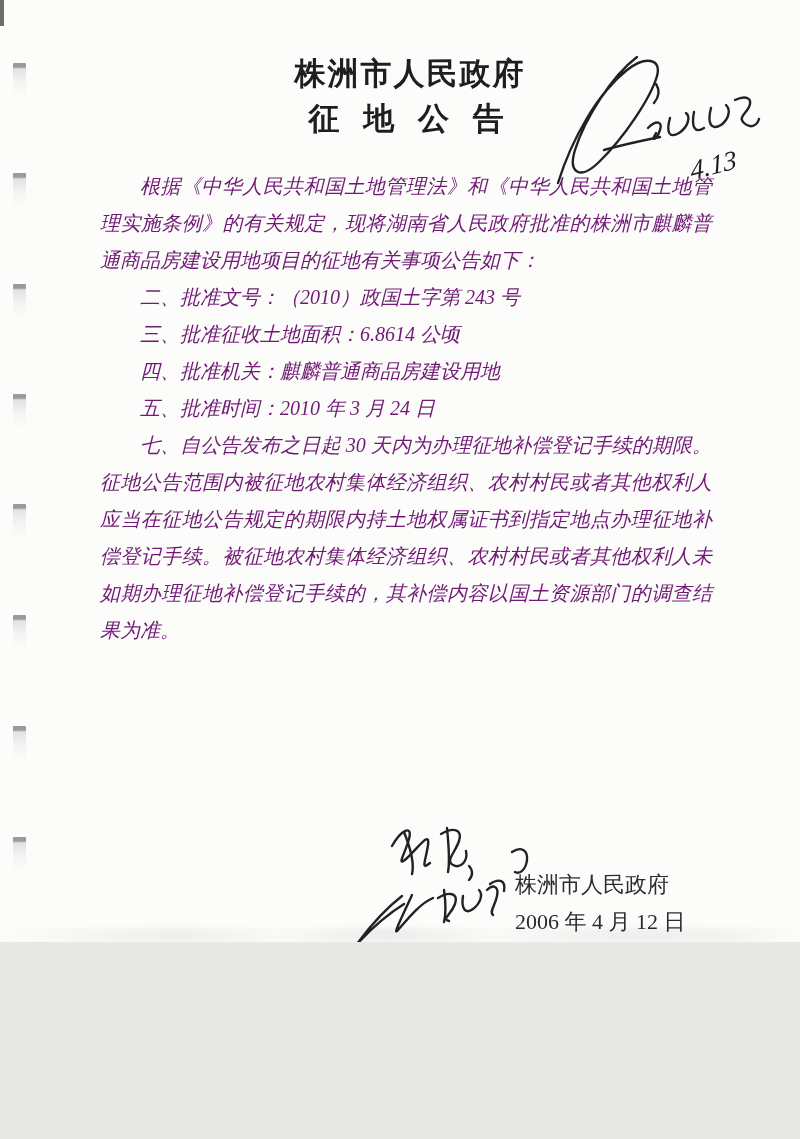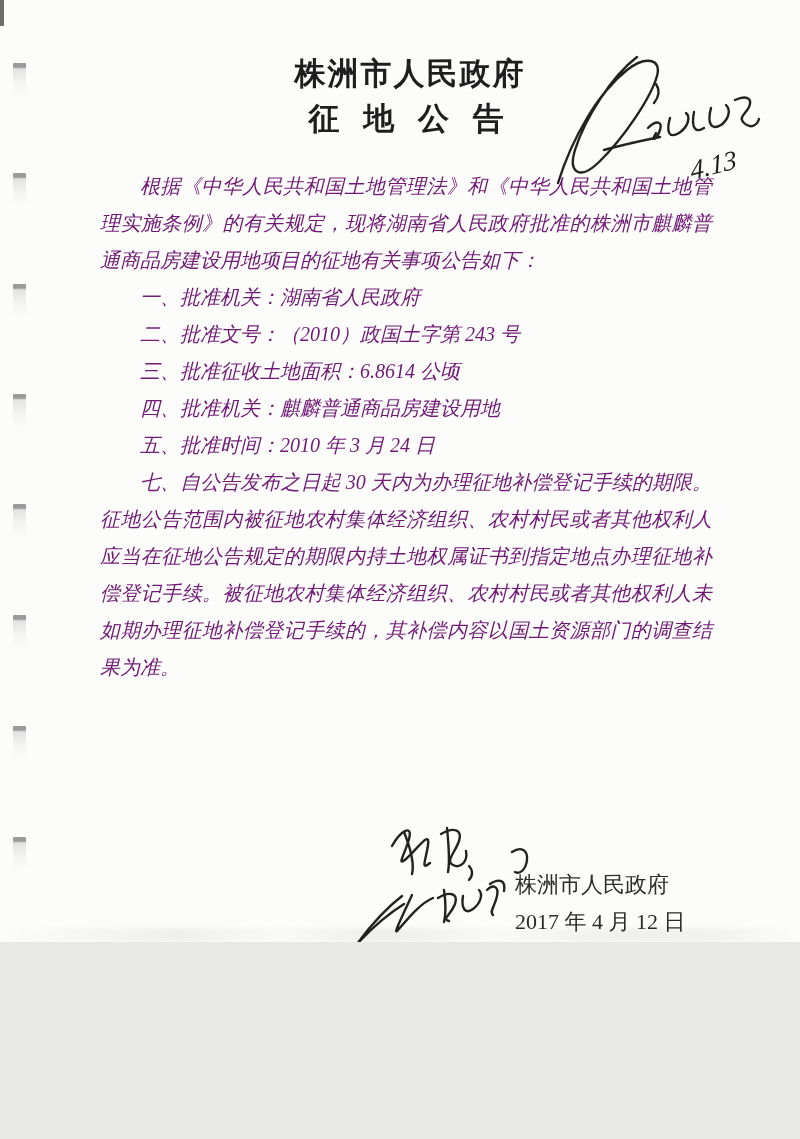--- a/index.html
+++ b/index.html
@@ -130,31 +130,30 @@
   <div class="binder-mark" style="top:947px"></div>
   <div class="binder-mark" style="top:1057px"></div>
 
   <div class="title-block">
     <div class="title-line1">株洲市人民政府</div>
     <div class="title-line2">征 地 公 告</div>
   </div>
 
   <div class="content">
     <p>根据《中华人民共和国土地管理法》和《中华人民共和国土地管理实施条例》的有关规定，现将湖南省人民政府批准的株洲市麒麟普通商品房建设用地项目的征地有关事项公告如下：</p>
-    <p>一、批准机关：湖南省人民政府</p>
     <p>二、批准文号：（2010）政国土字第 243 号</p>
     <p>三、批准征收土地面积：6.8614 公顷</p>
     <p>四、批准机关：麒麟普通商品房建设用地</p>
     <p>五、批准时间：2010 年 3 月 24 日</p>
     <p>七、自公告发布之日起 30 天内为办理征地补偿登记手续的期限。征地公告范围内被征地农村集体经济组织、农村村民或者其他权利人应当在征地公告规定的期限内持土地权属证书到指定地点办理征地补偿登记手续。被征地农村集体经济组织、农村村民或者其他权利人未如期办理征地补偿登记手续的，其补偿内容以国土资源部门的调查结果为准。</p>
   </div>
 
   <div class="signoff">
     <div>株洲市人民政府</div>
-    <div>2017 年 4 月 12 日</div>
+    <div>2006 年 4 月 12 日</div>
   </div>
 
   <svg class="ink-svg" width="800" height="1139" viewBox="0 0 800 1139">
     <g fill="none" stroke="#222" stroke-width="2.4" stroke-linecap="round" stroke-linejoin="round">
 
       <g>
         <path d="M637,57 C612,76 585,118 575,150 C568,173 580,180 598,163 C625,137 651,97 657,76 C662,58 645,56 627,70 C598,93 572,138 558,183"></path>
         <path d="M656,84 C660,90 659,97 654,103"></path>
         <path d="M604,150 C622,145 645,140 660,137"></path>
         <path d="M648,128 C656,120 663,121 660,130 C657,139 650,143 656,133"></path>

